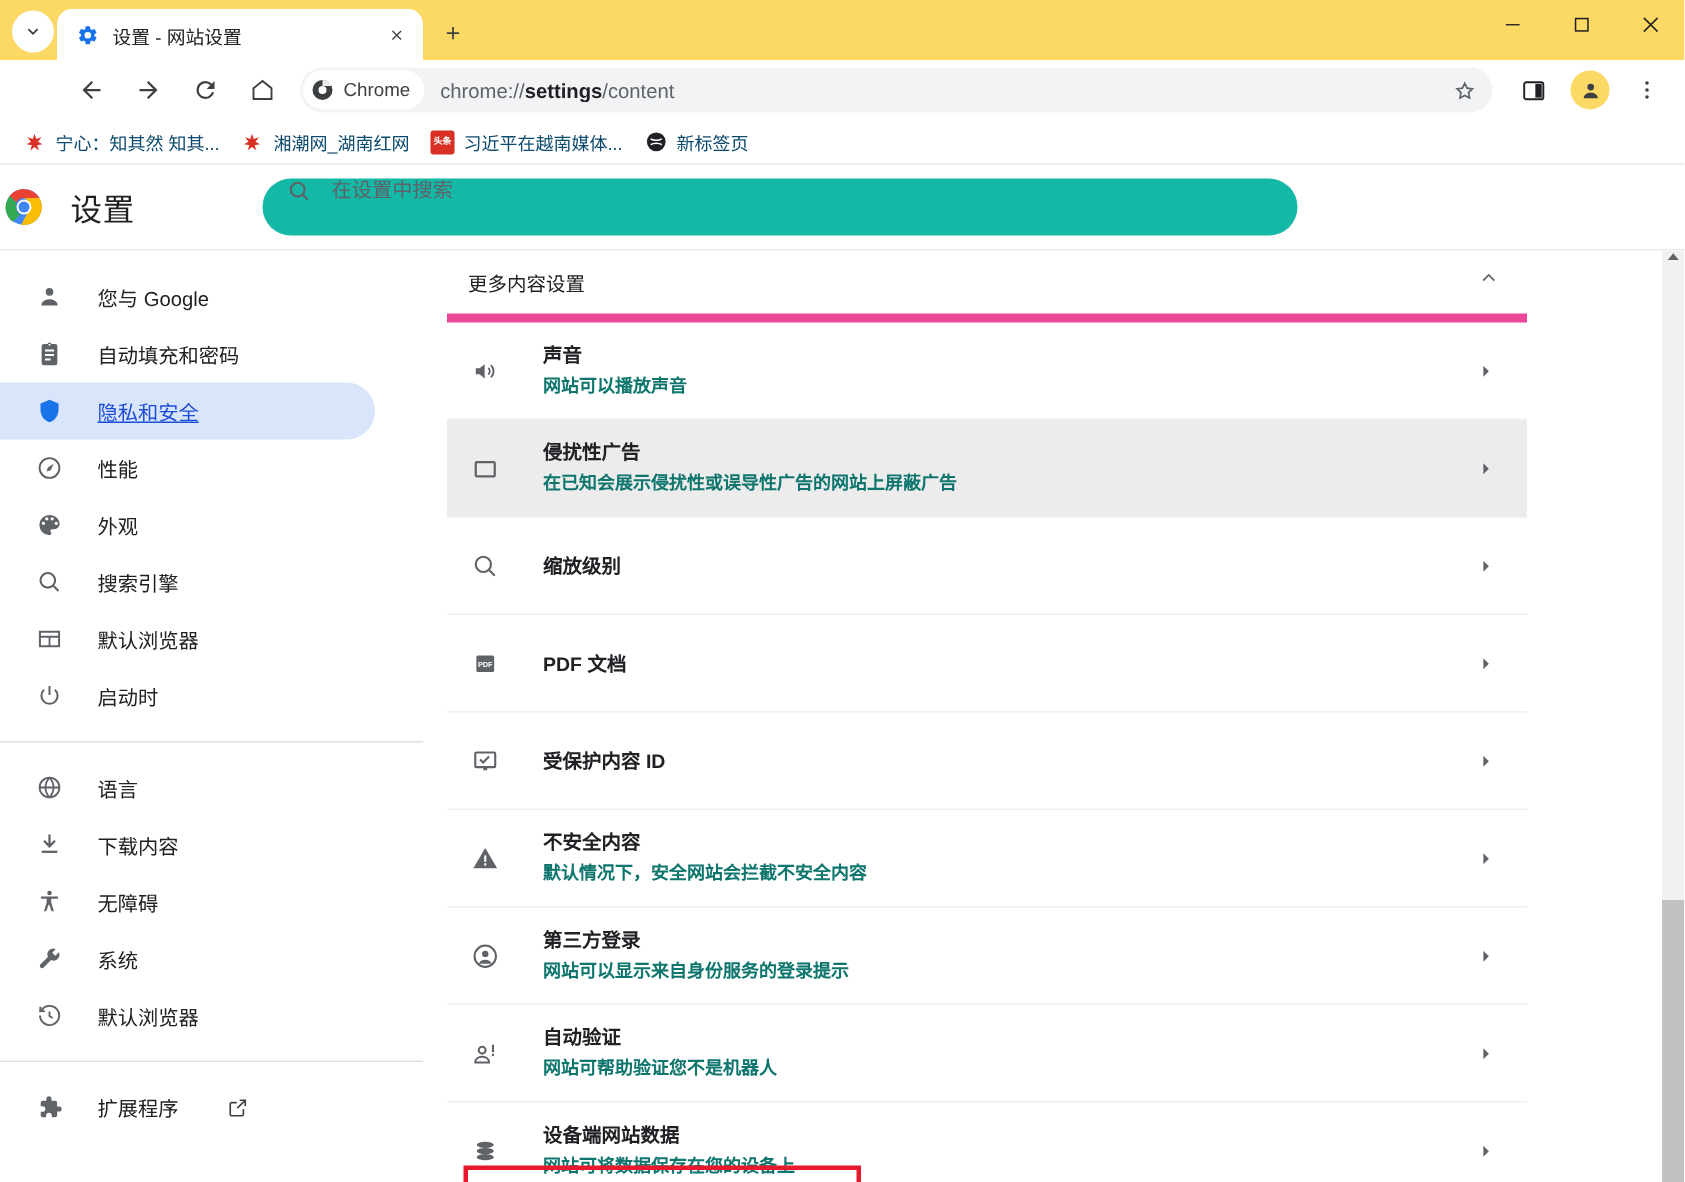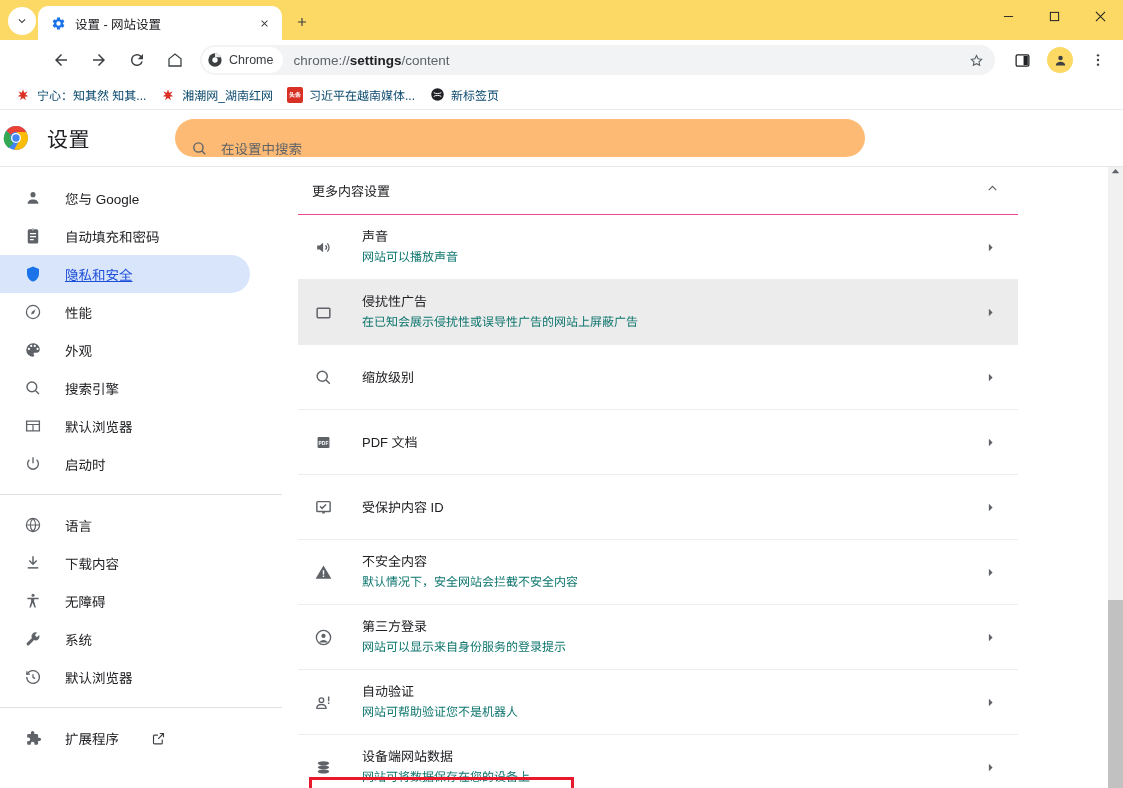--- a/index.html
+++ b/index.html
@@ -107,22 +107,22 @@
   .settings-header {
     height: 56px; display: flex; align-items: center; background: #ffffff;
     padding-left: 3px;
   }
   .chrome-logo { width: 26px; height: 26px; flex: 0 0 26px; }
   .settings-title {
     font-size: 21px; color: #202124; margin-left: 18px; font-weight: 400;
     letter-spacing: .5px;
   }
   .settings-search {
-    margin-left: 85px; width: 690px; height: 38px; background: #fdba74;
-    border-radius: 19px; display: flex; align-items: flex-end; padding: 0 16px;
+    margin-left: 85px; width: 690px; height: 38px; background: #14b8a6;
+    border-radius: 19px; display: flex; align-items: flex-start; padding: 0 16px;
     cursor: text;
   }
   .settings-search input {
     border: none; background: transparent; outline: none; flex: 1;
     font-size: 13.5px; color: #3c4043; margin-left: 13px;
     font-family: "Liberation Sans", sans-serif;
   }
   .settings-search input::placeholder { color: #5f6368; }
 
   .settings-body { display: flex; height: 622px; position: relative; }
@@ -146,35 +146,35 @@
   .ext-external { width: 15px; height: 15px; margin-left: 10px; }
 
   
   .main-wrap { flex: 1; position: relative; overflow: hidden; background: #ffffff; }
   .main-scroll-area {
     position: absolute; inset: 0; padding-left: 16px; padding-right: 105px;
   }
   .card { background: #ffffff; }
   .section-head {
     height: 48px; display: flex; align-items: center; justify-content: space-between;
-    padding: 0 18px 0 14px; border-bottom: 1px solid #ec4899; cursor: pointer;
+    padding: 0 18px 0 14px; border-bottom: 6px solid #ec4899; cursor: pointer;
   }
   .section-head-title { font-size: 13px; color: #202124; }
 
   .setting-row {
     min-height: 65px; display: flex; align-items: center; padding: 0 18px 0 14px;
     border-bottom: 1px solid #eceff1; cursor: pointer; position: relative;
   }
   .setting-row.shaded { background: #ececec; }
   .row-icon {
     width: 22px; flex: 0 0 22px; display: flex; align-items: center;
     justify-content: center; margin-right: 28px;
   }
   .row-icon svg { fill: #5f6368; }
-  .row-text { flex: 1; min-width: 0; }
+  .row-text { flex: 1; min-width: 0; font-weight: bold; }
   .row-title { font-size: 13px; color: #202124; line-height: 19px; }
   .row-sub { font-size: 12px; color: #0f766e; line-height: 19px; margin-top: 2px; }
   .row-arrow { width: 20px; flex: 0 0 20px; display: flex; align-items: center; justify-content: center; }
 
   
   .highlight-box {
     position: absolute; left: 309px; top: 667px; width: 265px; height: 70px;
     border: 3px solid #e8192c; pointer-events: none; z-index: 30;
   }
 

